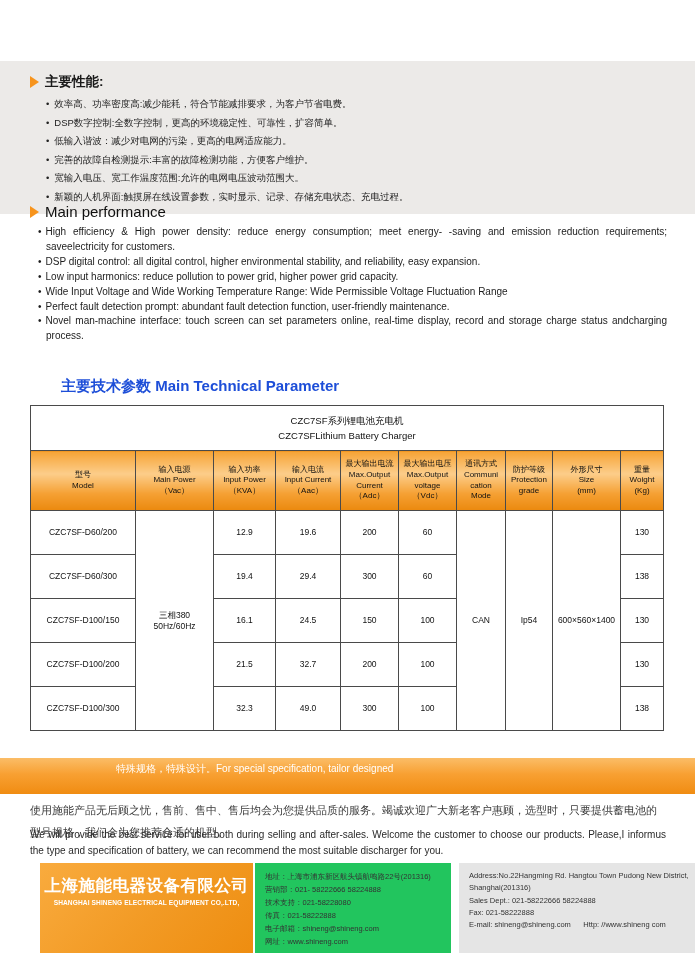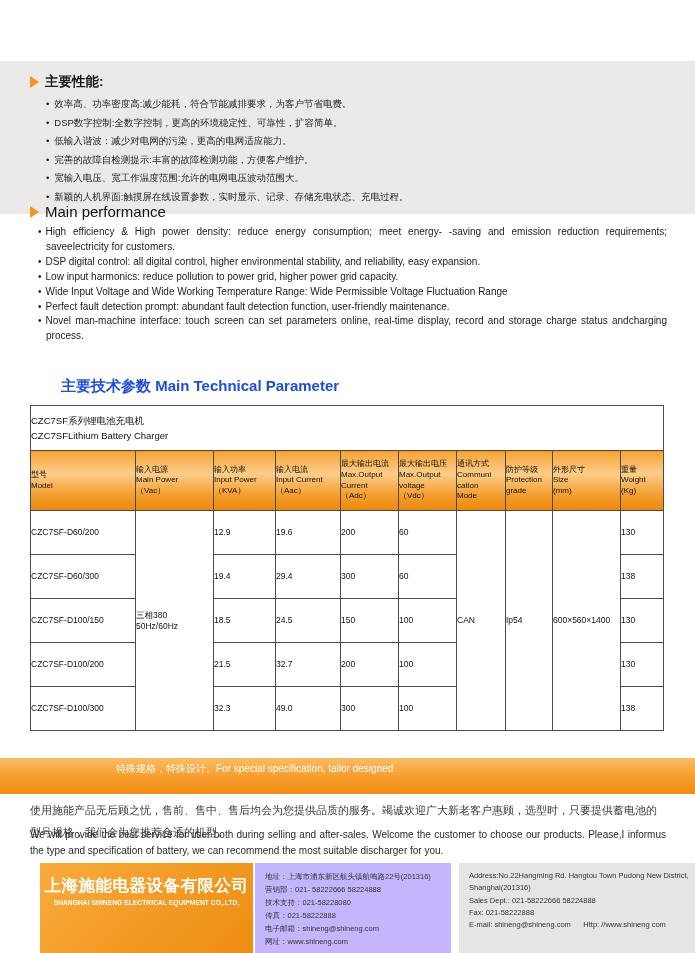--- a/index.html
+++ b/index.html
@@ -19,21 +19,21 @@
   
   .main-perf { position:absolute; left:30px; top:203px; width:637px; }
   .heading-en { font-size:15px; color:#111; font-weight:normal; }
   .en-bullets { list-style:none; padding-left:8px; margin-top:5px; }
   .en-bullets li { font-size:10px; color:#1c1c1c; line-height:14.9px; text-align:justify; padding-left:8px; text-indent:-8px; }
   .en-bullets li::before { content:"\2022"; margin-right:4px; }
 
   
   .tech-title { position:absolute; left:33px; top:377px; font-size:15px; font-weight:bold; color:#1d4ed8;margin-left:28px; }
   table.spec { position:absolute; left:30px; top:405px; width:633px; border-collapse:collapse; table-layout:fixed; }
-  table.spec td, table.spec th { border:1px solid #4a4a4a; text-align:left; vertical-align:middle; }
+  table.spec td, table.spec th { border:1px solid #4a4a4a; text-align:center; vertical-align:middle; }
   tr.caption-row td { height:45px; background:#fff; font-size:9.5px; color:#111; line-height:15px; }
   tr.header-row th { height:60px; font-weight:normal; font-size:8px; color:#111; line-height:10.6px;
       background:linear-gradient(180deg,#f6a335 0%,#fccd8a 38%,#f5a033 72%,#eb890e 100%); }
   tbody td { height:44px; background:#fff; font-size:8.5px; color:#111; line-height:11px; }
 
   
   .banner { position:absolute; left:0; top:758px; width:695px; height:36px;
       background:linear-gradient(180deg,#fbbd67 0%,#f8a032 45%,#f08c12 100%);
       color:#ffffff; font-size:10px; line-height:22px; padding-left:116px; }
 
@@ -41,21 +41,21 @@
   .service-cn { position:absolute; left:30px; top:789px; width:636px; font-size:11px; color:#3a3a3a; line-height:21.5px;margin-top:11px; }
   .service-en { position:absolute; left:30px; top:827px; width:636px; font-size:10px; color:#2a2a2a; line-height:15.5px; text-align:justify; }
 
   
   .footer { position:absolute; left:0; top:863px; width:695px; height:116px;margin-left:40px; }
   .footer-left { position:absolute; left:0; top:0; width:213px; height:90px;
       background:linear-gradient(135deg,#f9ab3e 0%,#f29a24 55%,#ee8d10 100%);
       color:#fff; text-align:center; padding-top:12px; }
   .company-cn { font-size:16.5px; font-weight:bold; letter-spacing:0.5px; }
   .company-en { font-size:6.6px; font-weight:bold; margin-top:2px; letter-spacing:0.1px; }
-  .footer-mid { position:absolute; left:215px; top:0; width:196px; height:90px; background:#c4b5fd; padding:7px 6px 0 10px; }
+  .footer-mid { position:absolute; left:215px; top:0; width:196px; height:90px; background:#22c55e; padding:7px 6px 0 10px; }
   .footer-right { position:absolute; left:419px; top:0; width:276px; height:90px; background:#e5e5e5; padding:7px 6px 0 10px; }
   .contact-line { font-size:7.5px; color:#333; line-height:13px; white-space:pre-wrap; }
   .footer-right .contact-line { line-height:12.3px; }
 </style>
 </head>
 <body>
 
 <div class="page">
 
   <div class="feature-box">
@@ -138,21 +138,21 @@
         <tr>
           <td>CZC7SF-D60/300</td>
           <td>19.4</td>
           <td>29.4</td>
           <td>300</td>
           <td>60</td>
           <td>138</td>
         </tr>
         <tr>
           <td>CZC7SF-D100/150</td>
-          <td>18.5</td>
+          <td>16.1</td>
           <td>24.5</td>
           <td>150</td>
           <td>100</td>
           <td>130</td>
         </tr>
         <tr>
           <td>CZC7SF-D100/200</td>
           <td>21.5</td>
           <td>32.7</td>
           <td>200</td>

